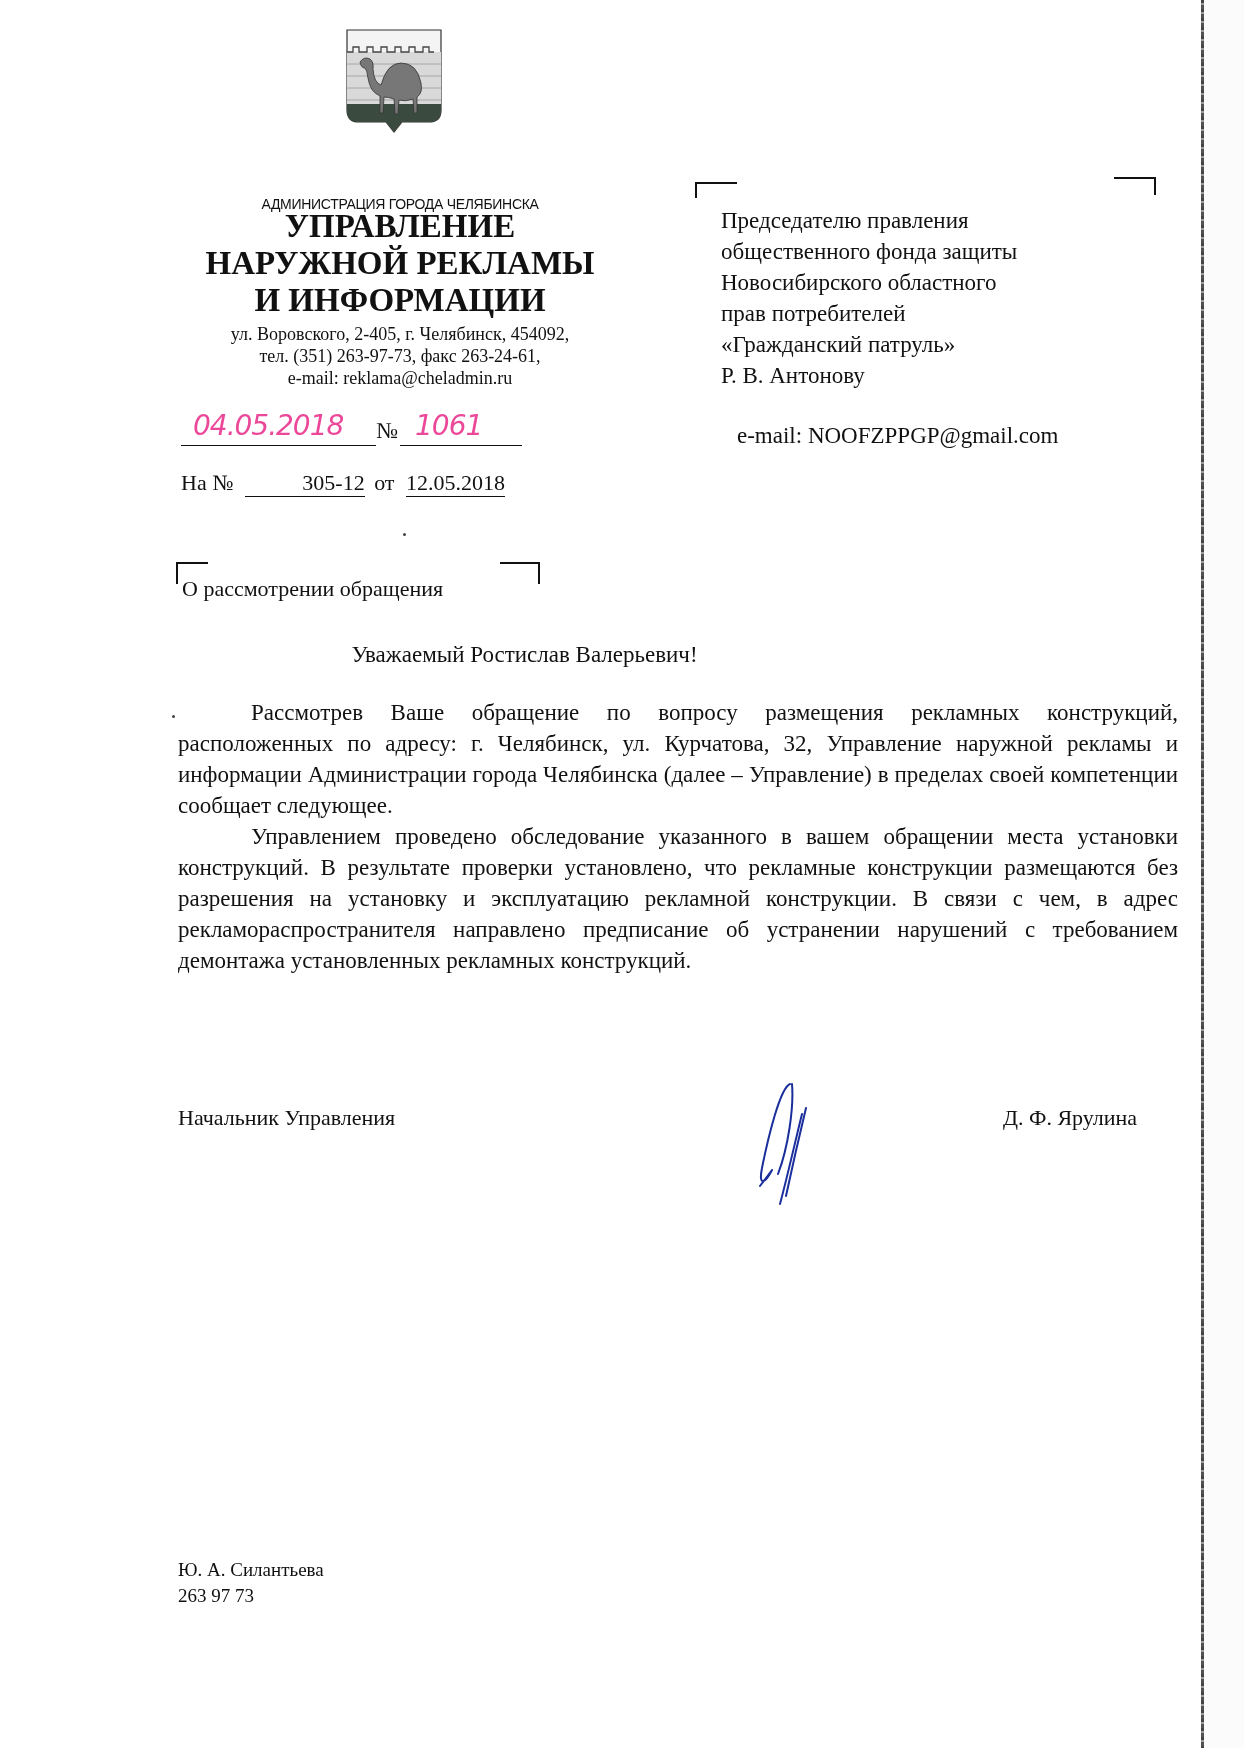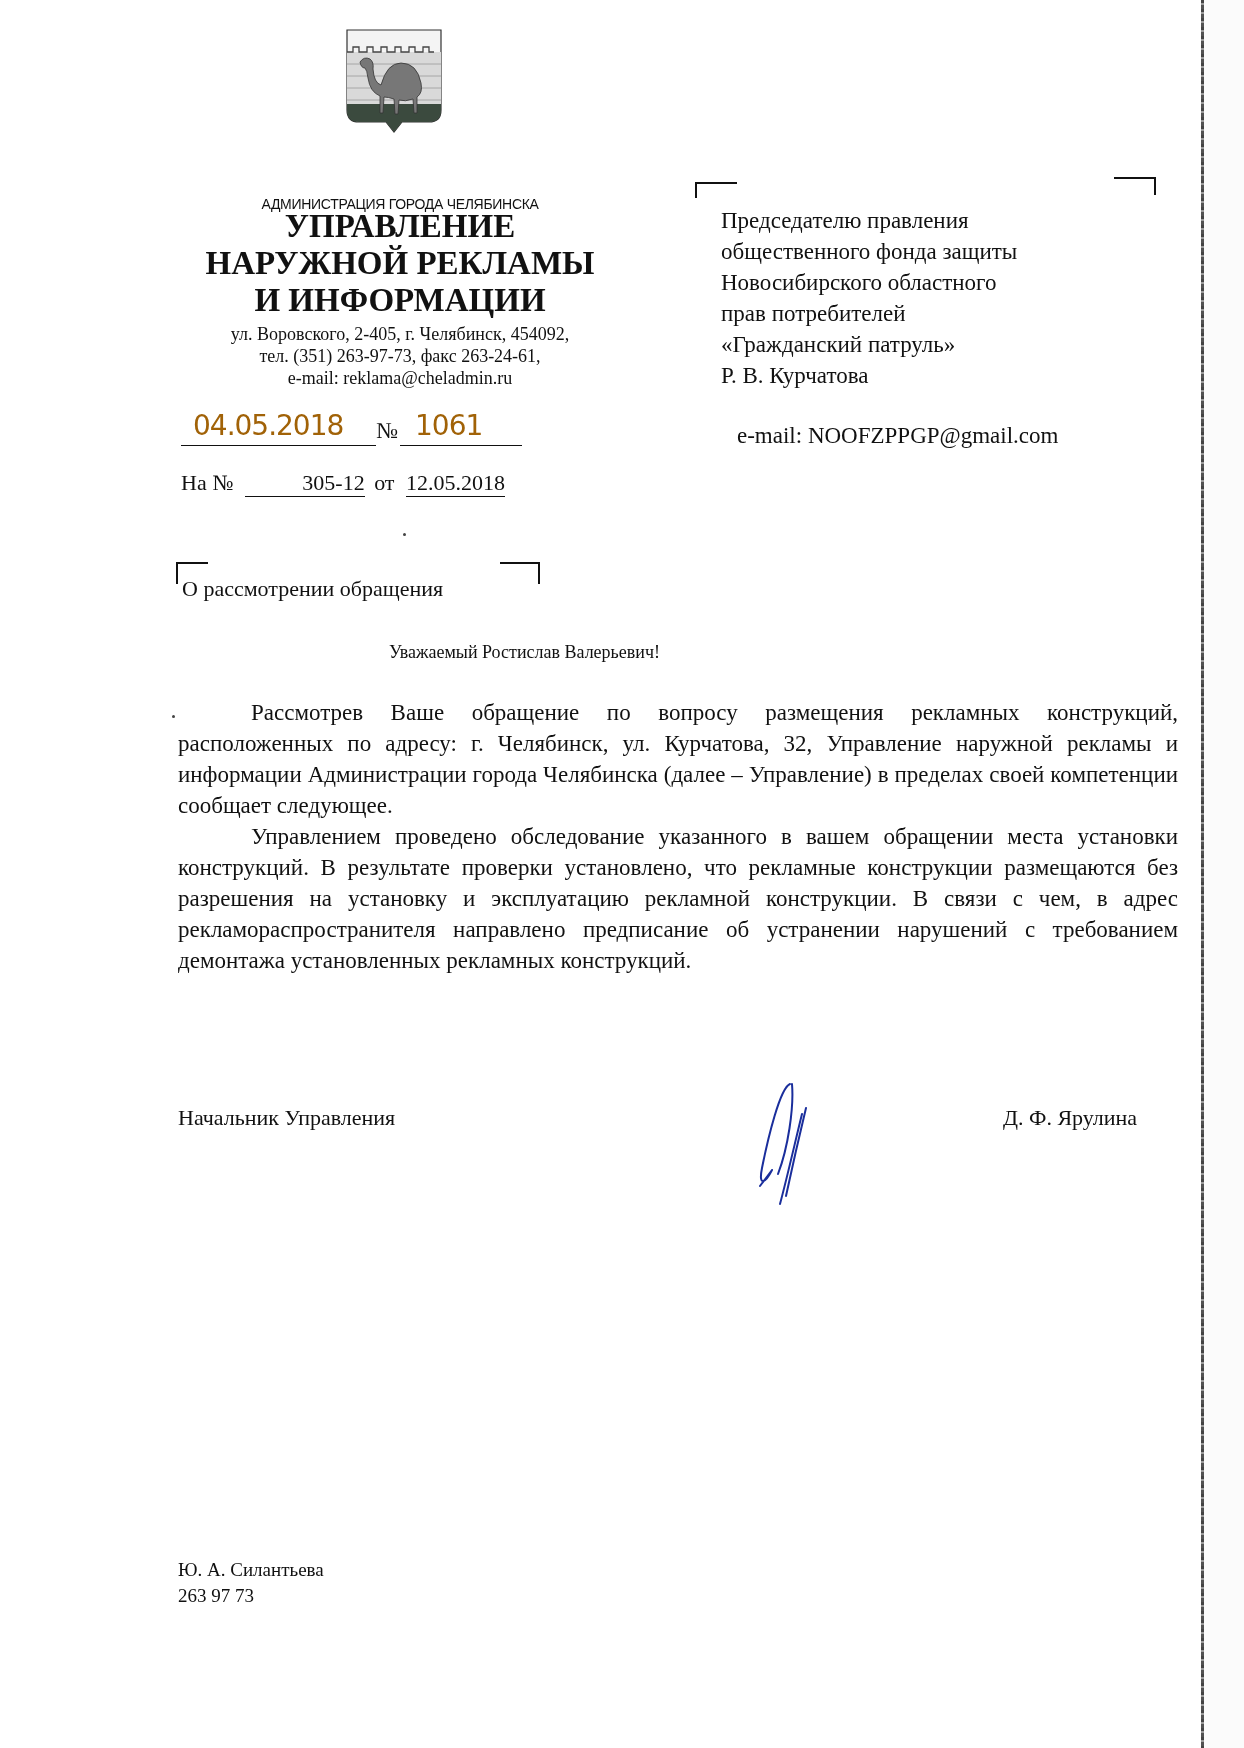--- a/index.html
+++ b/index.html
@@ -17,33 +17,33 @@
 
     
     .emblem { position: absolute; left: 344px; top: 28px; width: 100px; height: 106px; }
 
     
     .lh { position: absolute; left: 160px; width: 480px; text-align: center; }
     .lh-admin { top: 196px; font-family: "Liberation Sans", "DejaVu Sans", sans-serif; font-size: 14px; letter-spacing: -0.3px; }
     .lh-dept { top: 208px; font-weight: bold; font-size: 33px; line-height: 37px; }
     .lh-addr { top: 323px; font-size: 18px; line-height: 22px; }
 
-    .handwritten { font-family: "DejaVu Sans", sans-serif; color: #a16207; font-size: 28px; letter-spacing: -1px; }
+    .handwritten { font-family: "DejaVu Sans", sans-serif; font-style: italic; color: #ec4899; font-size: 28px; letter-spacing: -1px; }
     .underline-field { border-bottom: 1.5px solid #111; position: absolute; }
 
     .ref-row { position: absolute; left: 181px; top: 470px; font-size: 22px; }
 
     
     .br { position: absolute; border-color: #111; border-style: solid; border-width: 0; }
 
     .recipient { position: absolute; left: 721px; top: 205px; font-size: 23px; line-height: 31px; }
     .recipient-email { position: absolute; left: 737px; top: 423px; font-size: 23px; }
 
     .subject { position: absolute; left: 182px; top: 576px; font-size: 22px; }
-    .salutation { position: absolute; left: 0; width: 999px; text-align: center; top: 642px; font-size: 18px; padding-left: 50px; box-sizing: border-box; }
+    .salutation { position: absolute; left: 0; width: 999px; text-align: center; top: 642px; font-size: 23px; padding-left: 50px; box-sizing: border-box; }
 
     .body-text { position: absolute; left: 178px; width: 1000px; top: 697px; font-size: 23px; line-height: 31px; text-align: justify; }
     .body-text p { margin: 0; text-indent: 73px; }
 
     .sign-title { position: absolute; left: 178px; top: 1105px; font-size: 22px; }
     .sign-name { position: absolute; left: 1003px; top: 1105px; font-size: 22px; }
     .signature { position: absolute; left: 730px; top: 1078px; width: 100px; height: 132px; }
 
     .executor { position: absolute; left: 178px; top: 1557px; font-size: 19px; line-height: 26px; }
     .speck { position: absolute; width: 3px; height: 3px; background: #444; border-radius: 50%; }
@@ -97,21 +97,21 @@
 
 <div class="br" style="left:695px; top:182px; width:40px; height:14px; border-top-width:2px; border-left-width:2px;"></div>
 <div class="br" style="left:1114px; top:177px; width:40px; height:16px; border-top-width:2px; border-right-width:2px;"></div>
 
 <div class="recipient">
   <div>Председателю правления</div>
   <div>общественного фонда защиты</div>
   <div>Новосибирского областного</div>
   <div>прав потребителей</div>
   <div>«Гражданский патруль»</div>
-  <div>Р. В. Курчатова</div>
+  <div>Р. В. Антонову</div>
 </div>
 <div class="recipient-email">e-mail: NOOFZPPGP@gmail.com</div>
 
 <div class="br" style="left:176px; top:562px; width:30px; height:20px; border-top-width:2px; border-left-width:2px;"></div>
 <div class="br" style="left:500px; top:562px; width:38px; height:20px; border-top-width:2px; border-right-width:2px;"></div>
 <div class="subject">О рассмотрении обращения</div>
 
 <div class="speck" style="left:403px; top:533px;"></div>
 <div class="speck" style="left:172px; top:715px;"></div>
 

